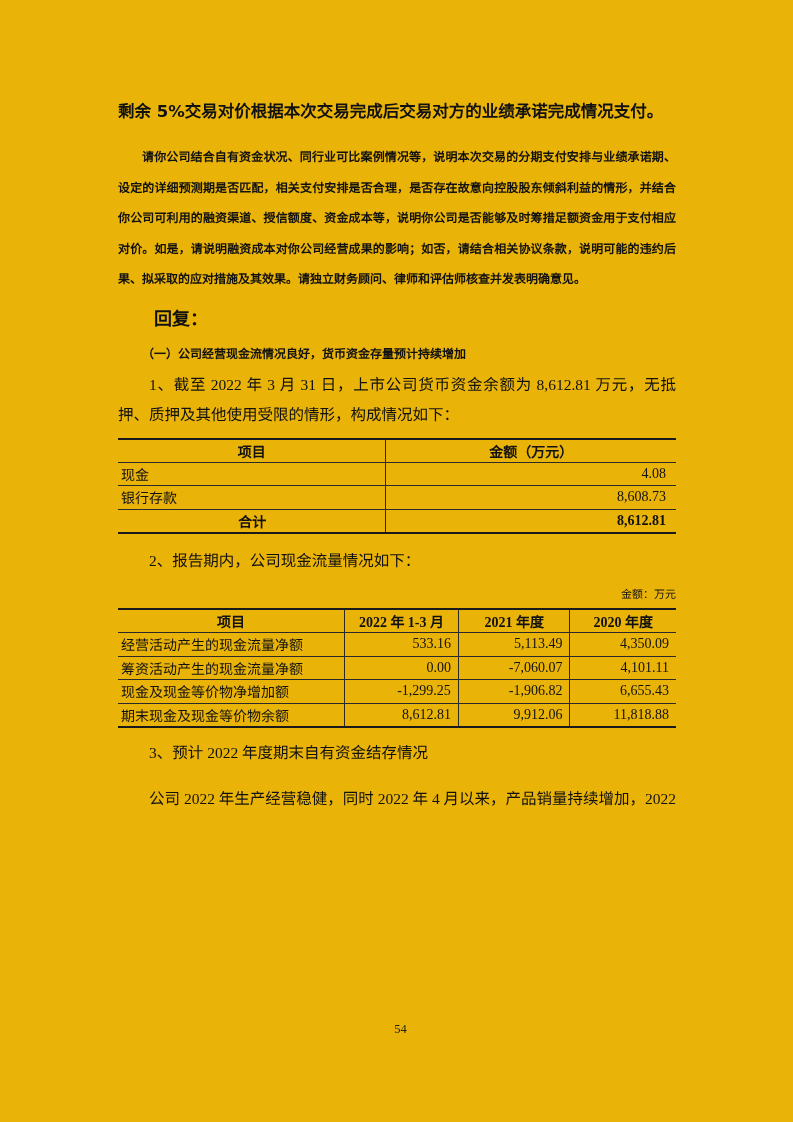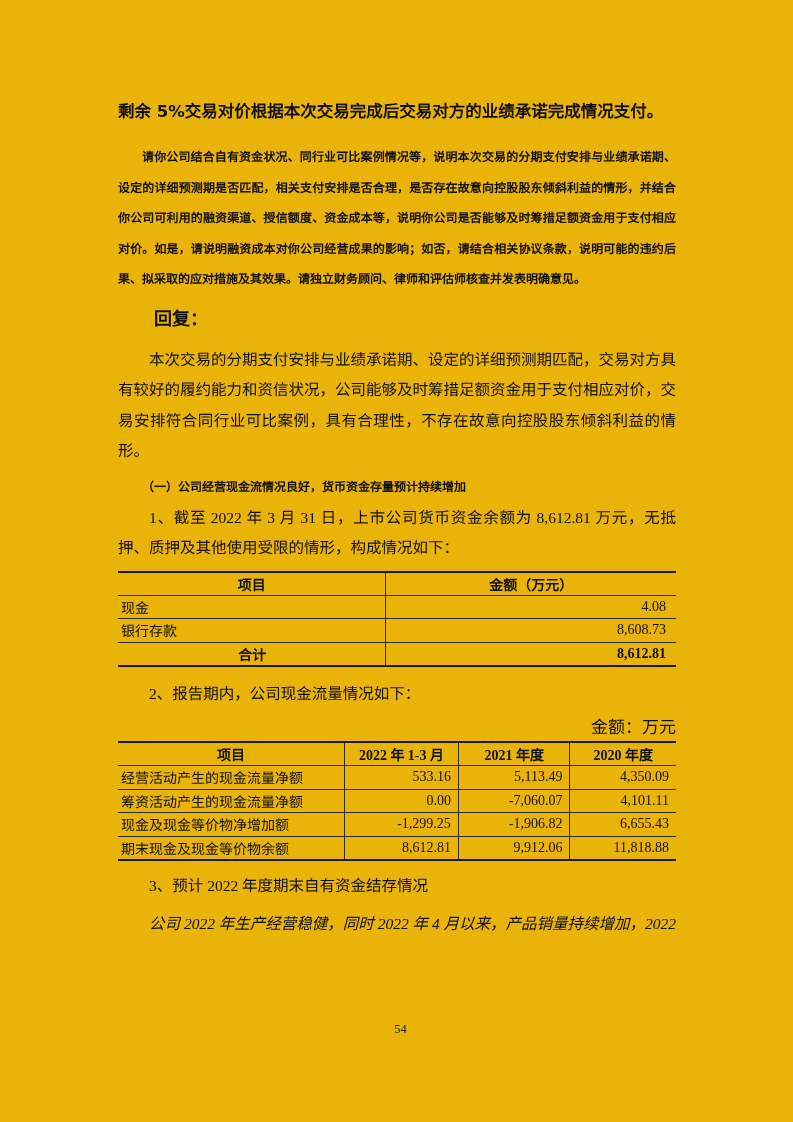--- a/index.html
+++ b/index.html
@@ -51,23 +51,23 @@
     font-family: "DejaVu Sans", "Liberation Sans", sans-serif;
     font-weight: bold;
     font-size: 12px;
     line-height: 31px;
     text-indent: 2em;
     margin-top: 5px;
   }
   .para-1 { margin-top: 0; }
   .para-2 { margin-top: 12px; }
   .para-3 { margin-top: 10px; }
-  .para-4 { margin-top: 8px; font-style: italic; }
+  .para-4 { margin-top: 16px; }
   .unit-note {
-    font-size: 17px;
+    font-size: 11px;
     line-height: 21px;
     text-align: right;
     margin-top: 8px;
   }
   
   table {
     width: 100%;
     border-collapse: collapse;
     table-layout: fixed;
     font-size: 14px;
@@ -109,21 +109,20 @@
 <body>
 
 <div class="page">
 
   <p class="lead-bold">剩余 5%交易对价根据本次交易完成后交易对方的业绩承诺完成情况支付。</p>
 
   <p class="question-bold">请你公司结合自有资金状况、同行业可比案例情况等，说明本次交易的分期支付安排与业绩承诺期、设定的详细预测期是否匹配，相关支付安排是否合理，是否存在故意向控股股东倾斜利益的情形，并结合你公司可利用的融资渠道、授信额度、资金成本等，说明你公司是否能够及时筹措足额资金用于支付相应对价。如是，请说明融资成本对你公司经营成果的影响；如否，请结合相关协议条款，说明可能的违约后果、拟采取的应对措施及其效果。请独立财务顾问、律师和评估师核查并发表明确意见。</p>
 
   <p class="reply-label">回复：</p>
 
-  <p class="body-para reply-para">本次交易的分期支付安排与业绩承诺期、设定的详细预测期匹配，交易对方具有较好的履约能力和资信状况，公司能够及时筹措足额资金用于支付相应对价，交易安排符合同行业可比案例，具有合理性，不存在故意向控股股东倾斜利益的情形。</p>
 
   <h3 class="section-heading">（一）公司经营现金流情况良好，货币资金存量预计持续增加</h3>
 
   <p class="body-para para-1">1、截至 2022 年 3 月 31 日，上市公司货币资金余额为 8,612.81 万元，无抵押、质押及其他使用受限的情形，构成情况如下：</p>
 
   <table class="cash-table">
     <colgroup>
       <col style="width:48%">
       <col style="width:52%">
     </colgroup>

